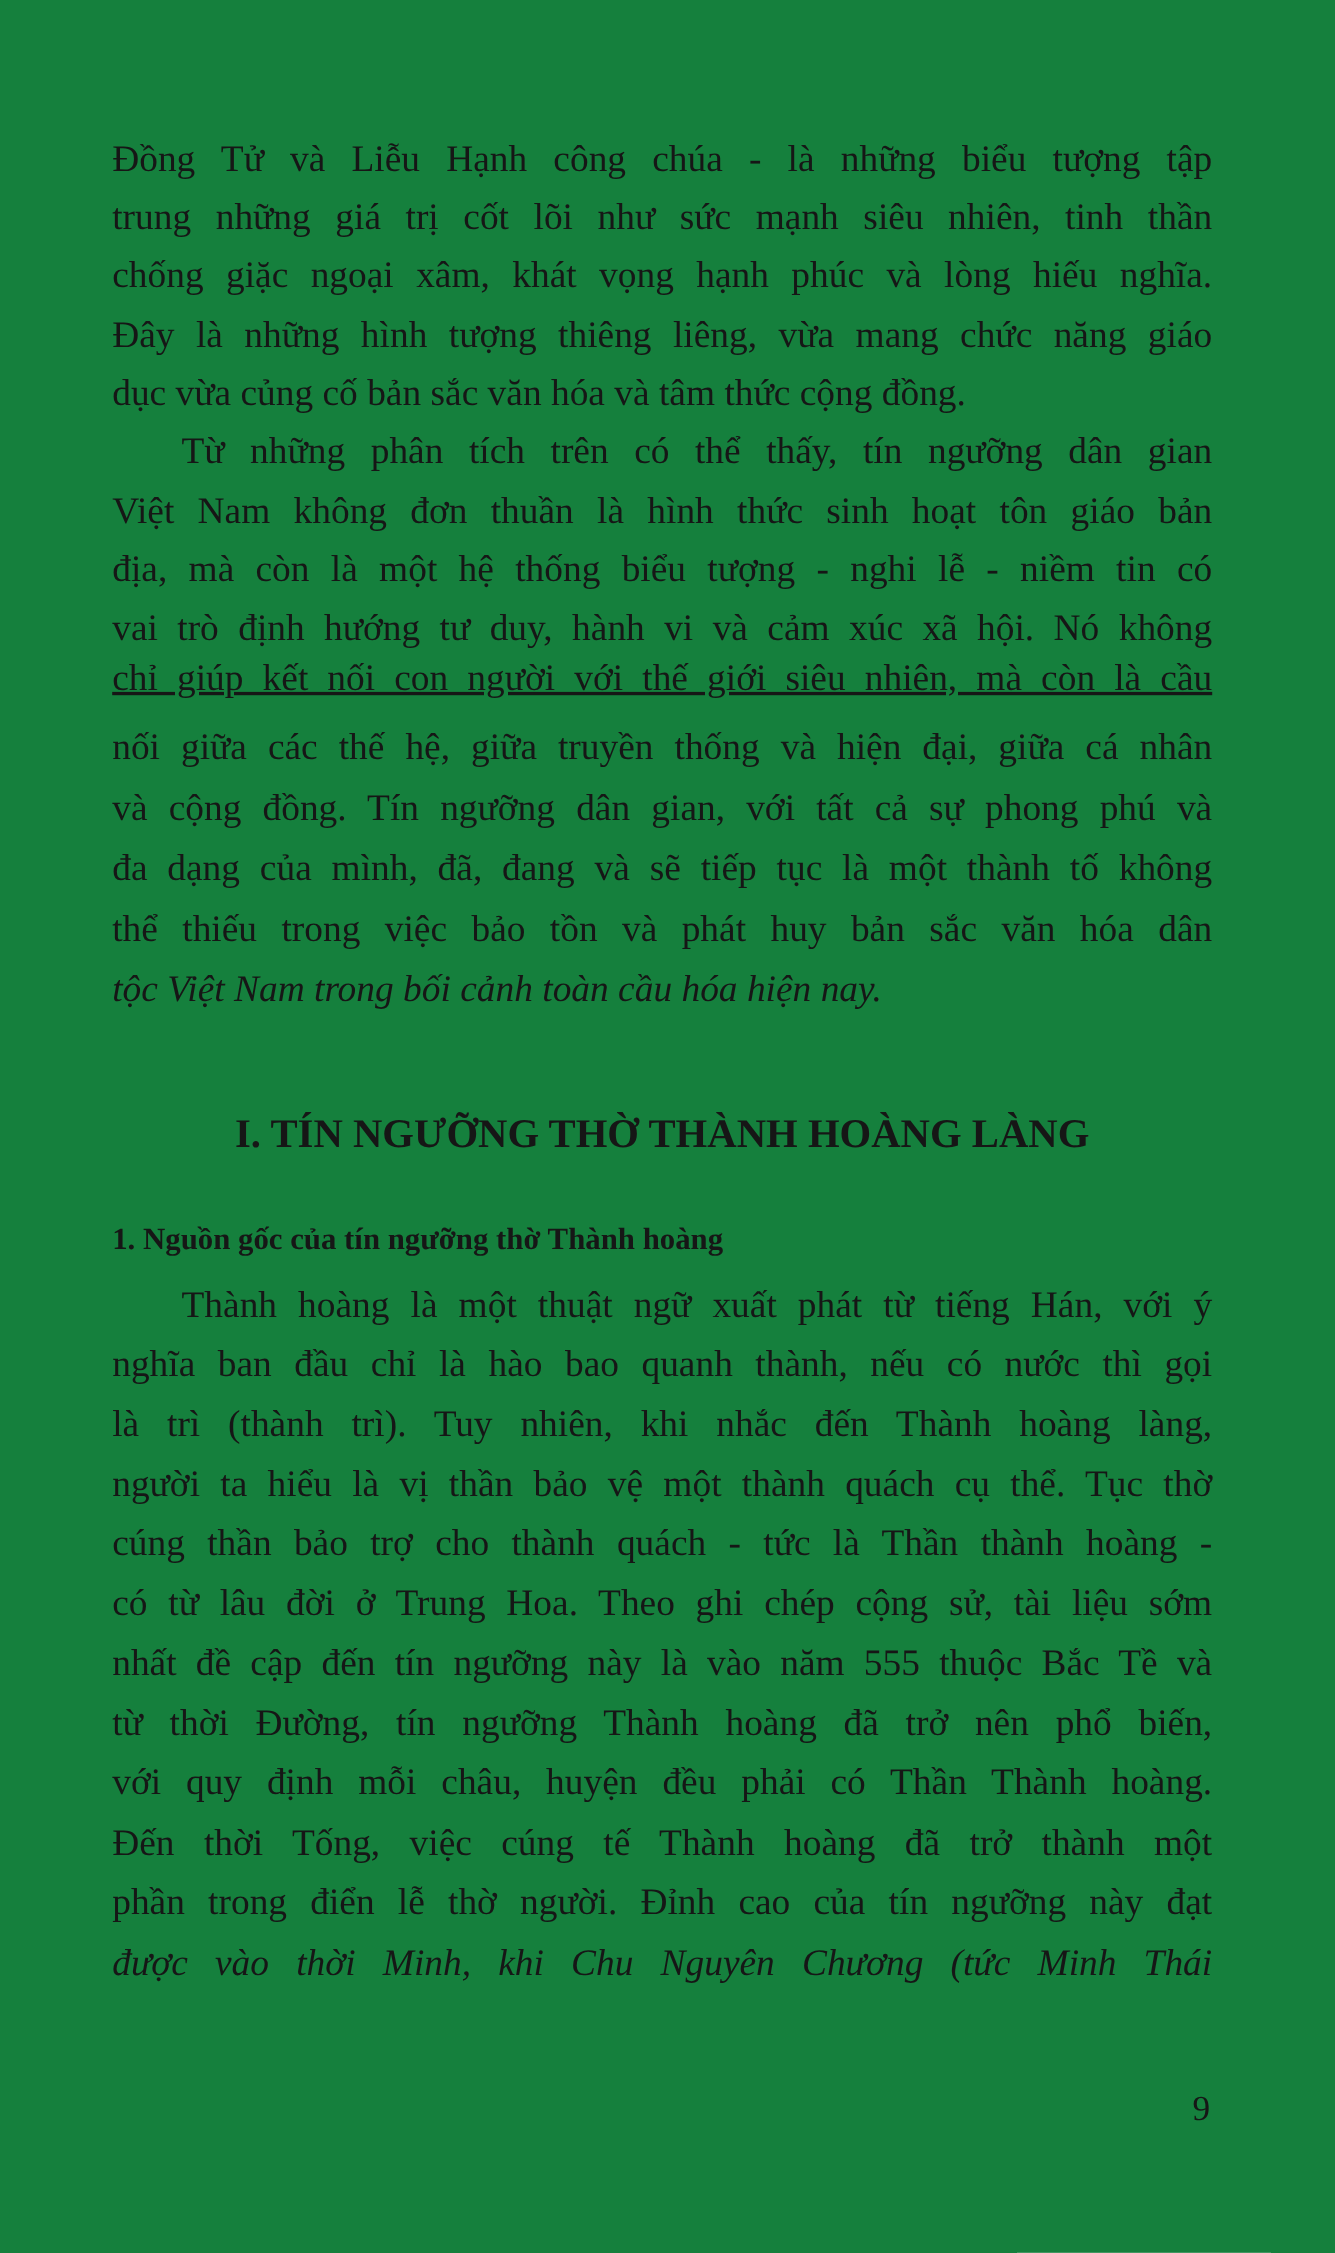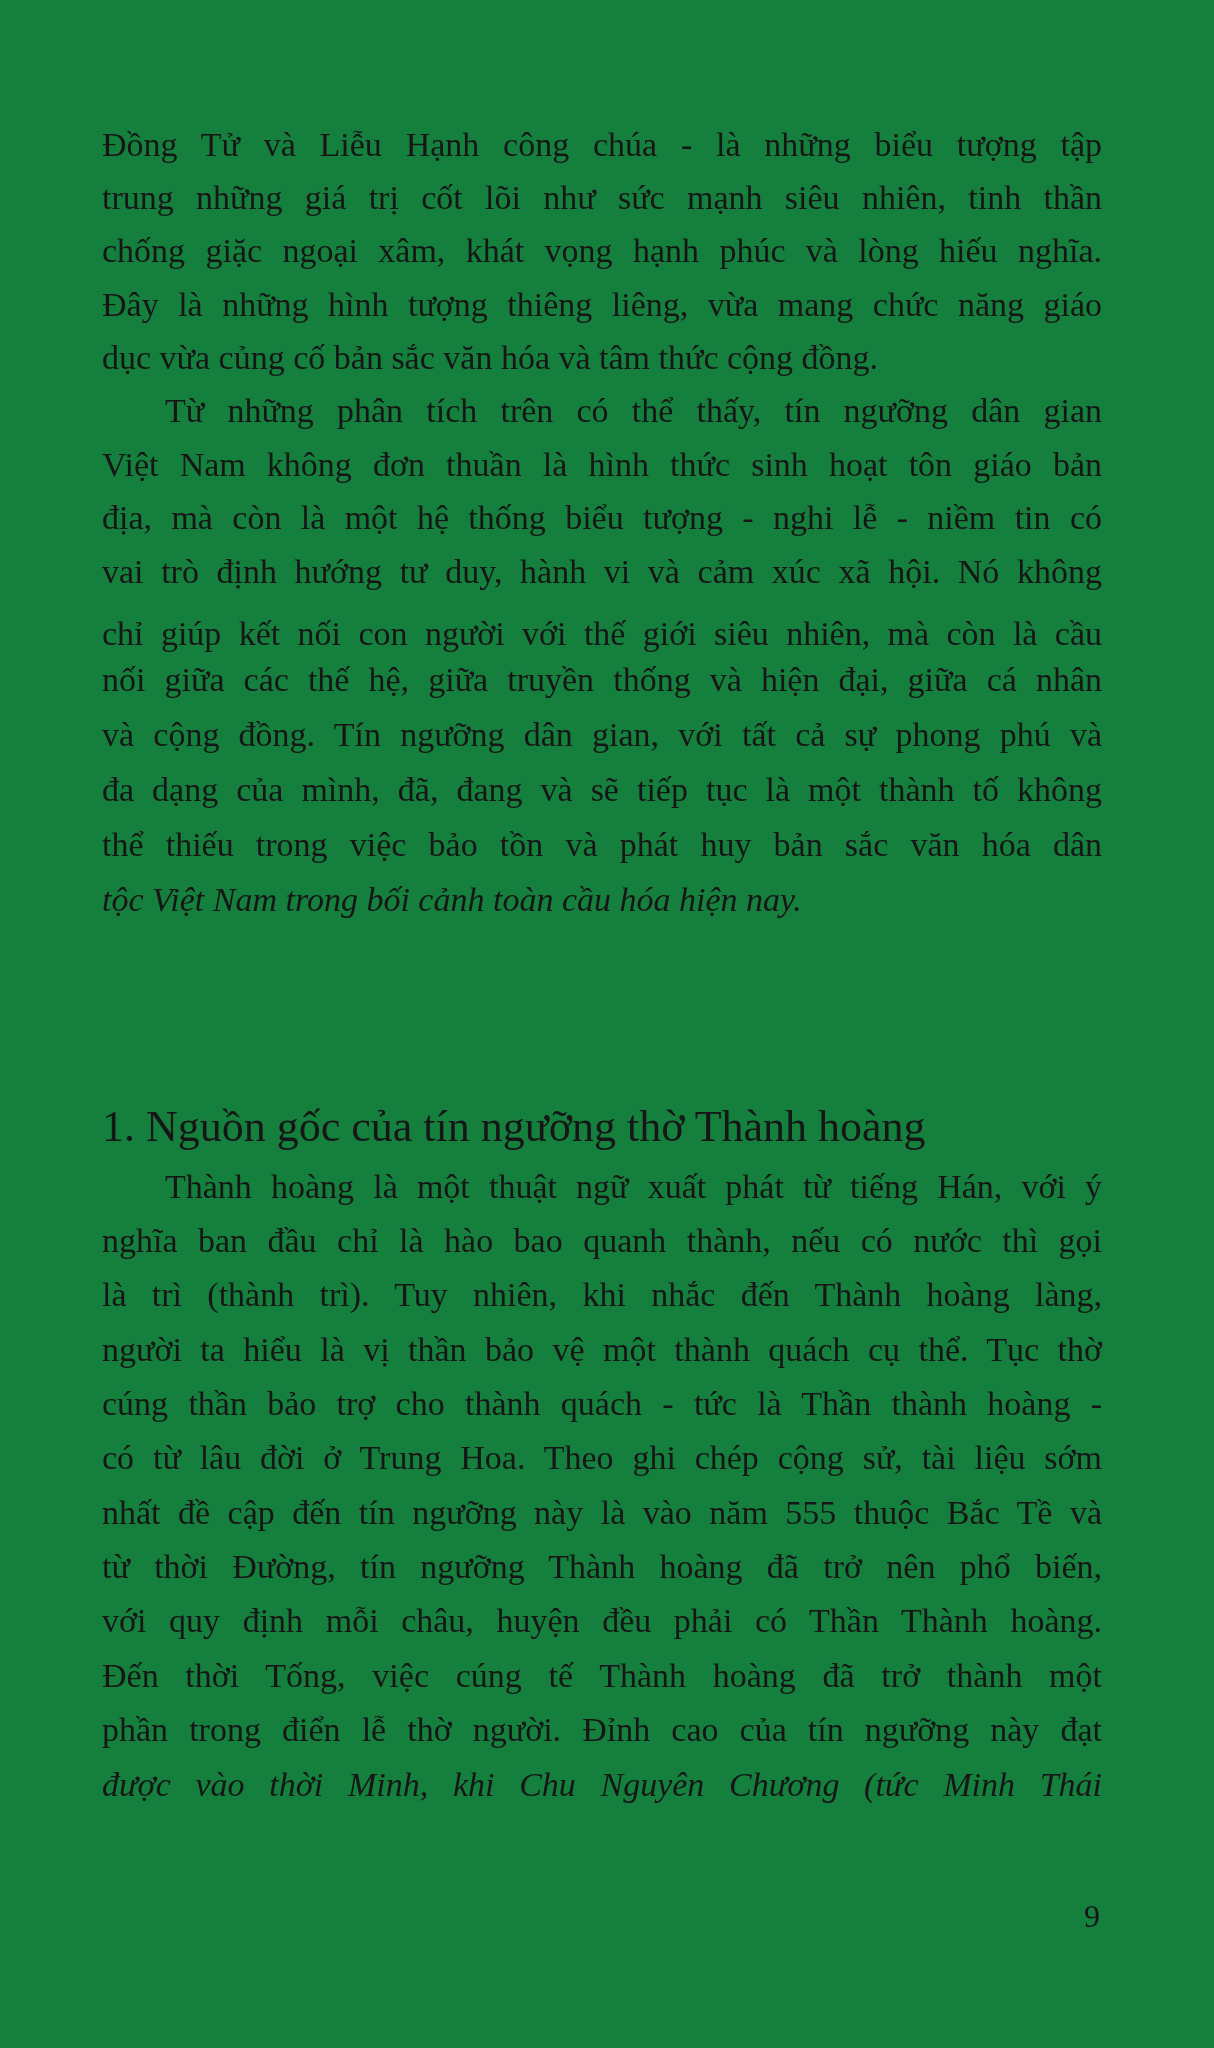--- a/index.html
+++ b/index.html
@@ -55,22 +55,22 @@
     font-weight: bold;
     font-size: 37px;
     line-height: 54px;
     letter-spacing: 0px;
     white-space: nowrap;
   }
   .subheading {
     position: absolute;
     left: 102px;
     top: 1100px;
-    font-weight: normal;
-    font-size: 44px;
+    font-weight: bold;
+    font-size: 28px;
     line-height: 54px;
     white-space: nowrap;
   }
   .page-number {
     position: absolute;
     left: 1084px;
     top: 1896px;
     font-size: 32px;
     line-height: 40px;
   }
@@ -86,28 +86,29 @@
     <div class="line" style="top:224px;">chống giặc ngoại xâm, khát vọng hạnh phúc và lòng hiếu nghĩa.</div>
     <div class="line" style="top:278px;">Đây là những hình tượng thiêng liêng, vừa mang chức năng giáo</div>
     <div class="line last" style="top:331px;">dục vừa củng cố bản sắc văn hóa và tâm thức cộng đồng.</div>
   </div>
 
   <div class="text-block" style="top:0;">
     <div class="line indent" style="top:384px;">Từ những phân tích trên có thể thấy, tín ngưỡng dân gian</div>
     <div class="line" style="top:438px;">Việt Nam không đơn thuần là hình thức sinh hoạt tôn giáo bản</div>
     <div class="line" style="top:491px;">địa, mà còn là một hệ thống biểu tượng - nghi lễ - niềm tin có</div>
     <div class="line" style="top:545px;">vai trò định hướng tư duy, hành vi và cảm xúc xã hội. Nó không</div>
-    <div class="line" style="top:607px;">chỉ giúp kết nối con người với thế giới siêu nhiên, mà còn là cầu</div>
+    <div class="line" style="top:590px;text-decoration:underline;">chỉ giúp kết nối con người với thế giới siêu nhiên, mà còn là cầu</div>
     <div class="line" style="top:653px;">nối giữa các thế hệ, giữa truyền thống và hiện đại, giữa cá nhân</div>
     <div class="line" style="top:708px;">và cộng đồng. Tín ngưỡng dân gian, với tất cả sự phong phú và</div>
     <div class="line" style="top:763px;">đa dạng của mình, đã, đang và sẽ tiếp tục là một thành tố không</div>
     <div class="line" style="top:818px;">thể thiếu trong việc bảo tồn và phát huy bản sắc văn hóa dân</div>
     <div class="line last" style="top:873px;font-style:italic;">tộc Việt Nam trong bối cảnh toàn cầu hóa hiện nay.</div>
   </div>
 
+  <div class="heading">I. TÍN NGƯỠNG THỜ THÀNH HOÀNG LÀNG</div>
 
   <div class="subheading">1. Nguồn gốc của tín ngưỡng thờ Thành hoàng</div>
 
   <div class="text-block" style="top:0;">
     <div class="line indent" style="top:1160px;">Thành hoàng là một thuật ngữ xuất phát từ tiếng Hán, với ý</div>
     <div class="line" style="top:1214px;">nghĩa ban đầu chỉ là hào bao quanh thành, nếu có nước thì gọi</div>
     <div class="line" style="top:1268px;">là trì (thành trì). Tuy nhiên, khi nhắc đến Thành hoàng làng,</div>
     <div class="line" style="top:1323px;">người ta hiểu là vị thần bảo vệ một thành quách cụ thể. Tục thờ</div>
     <div class="line" style="top:1377px;">cúng thần bảo trợ cho thành quách - tức là Thần thành hoàng -</div>
     <div class="line" style="top:1431px;">có từ lâu đời ở Trung Hoa. Theo ghi chép cộng sử, tài liệu sớm</div>

